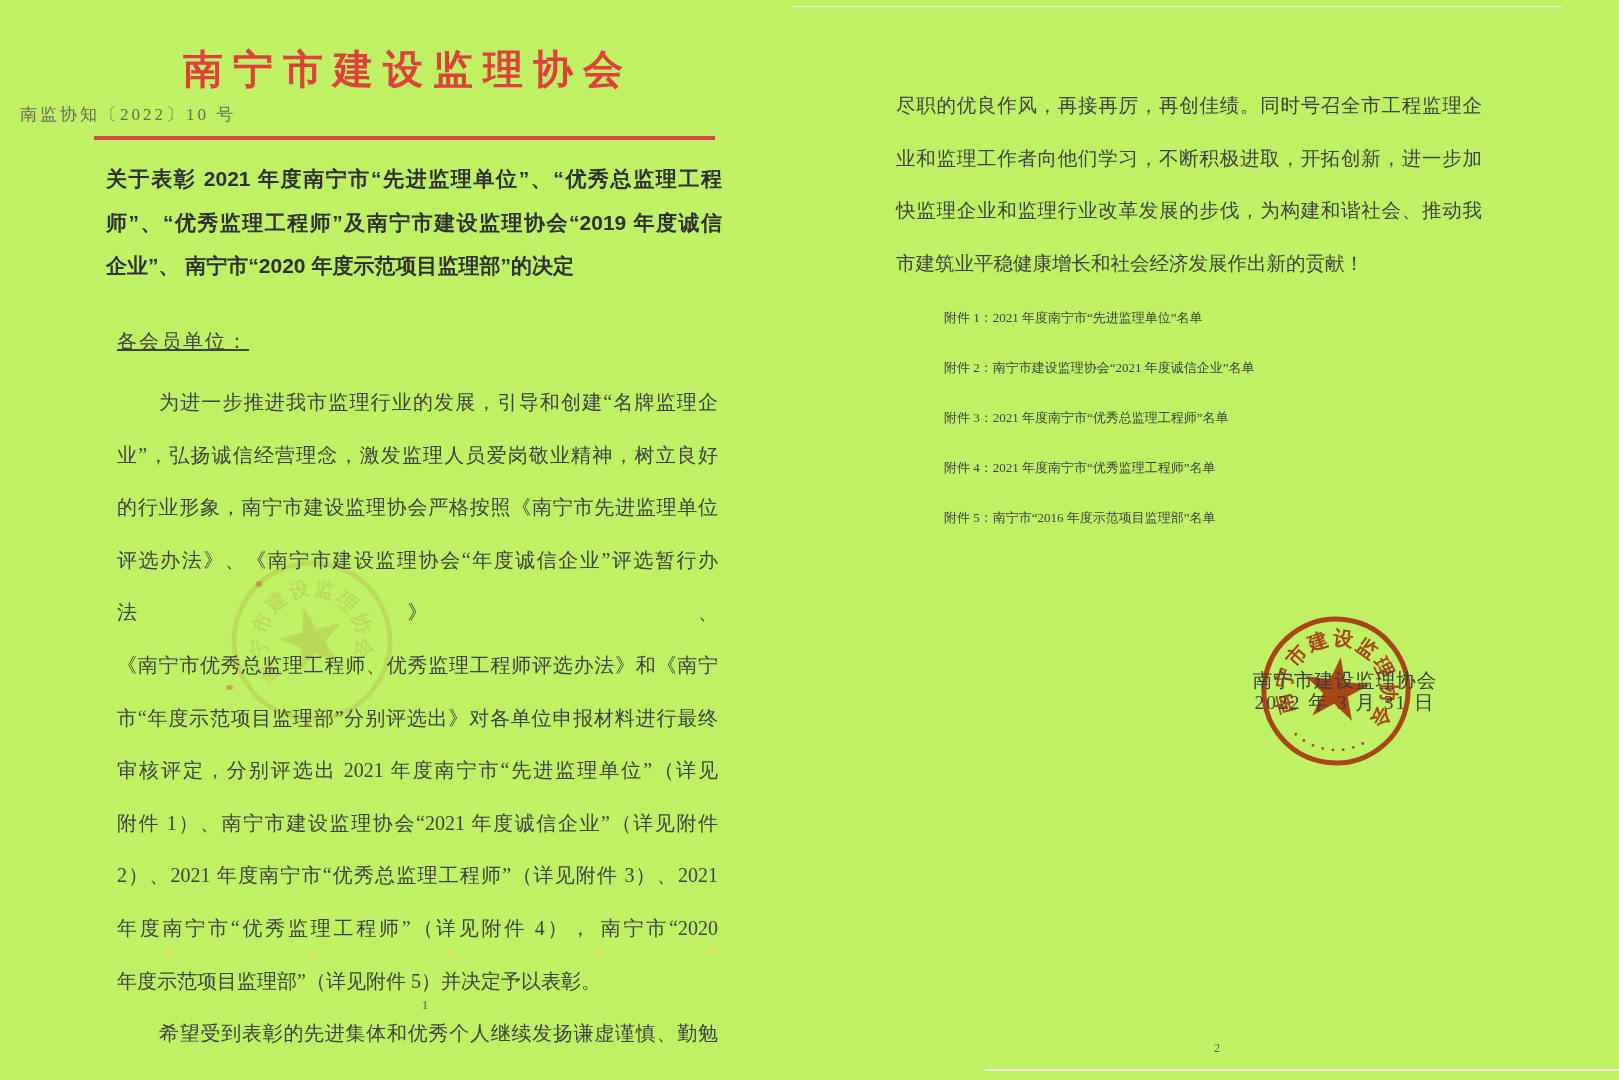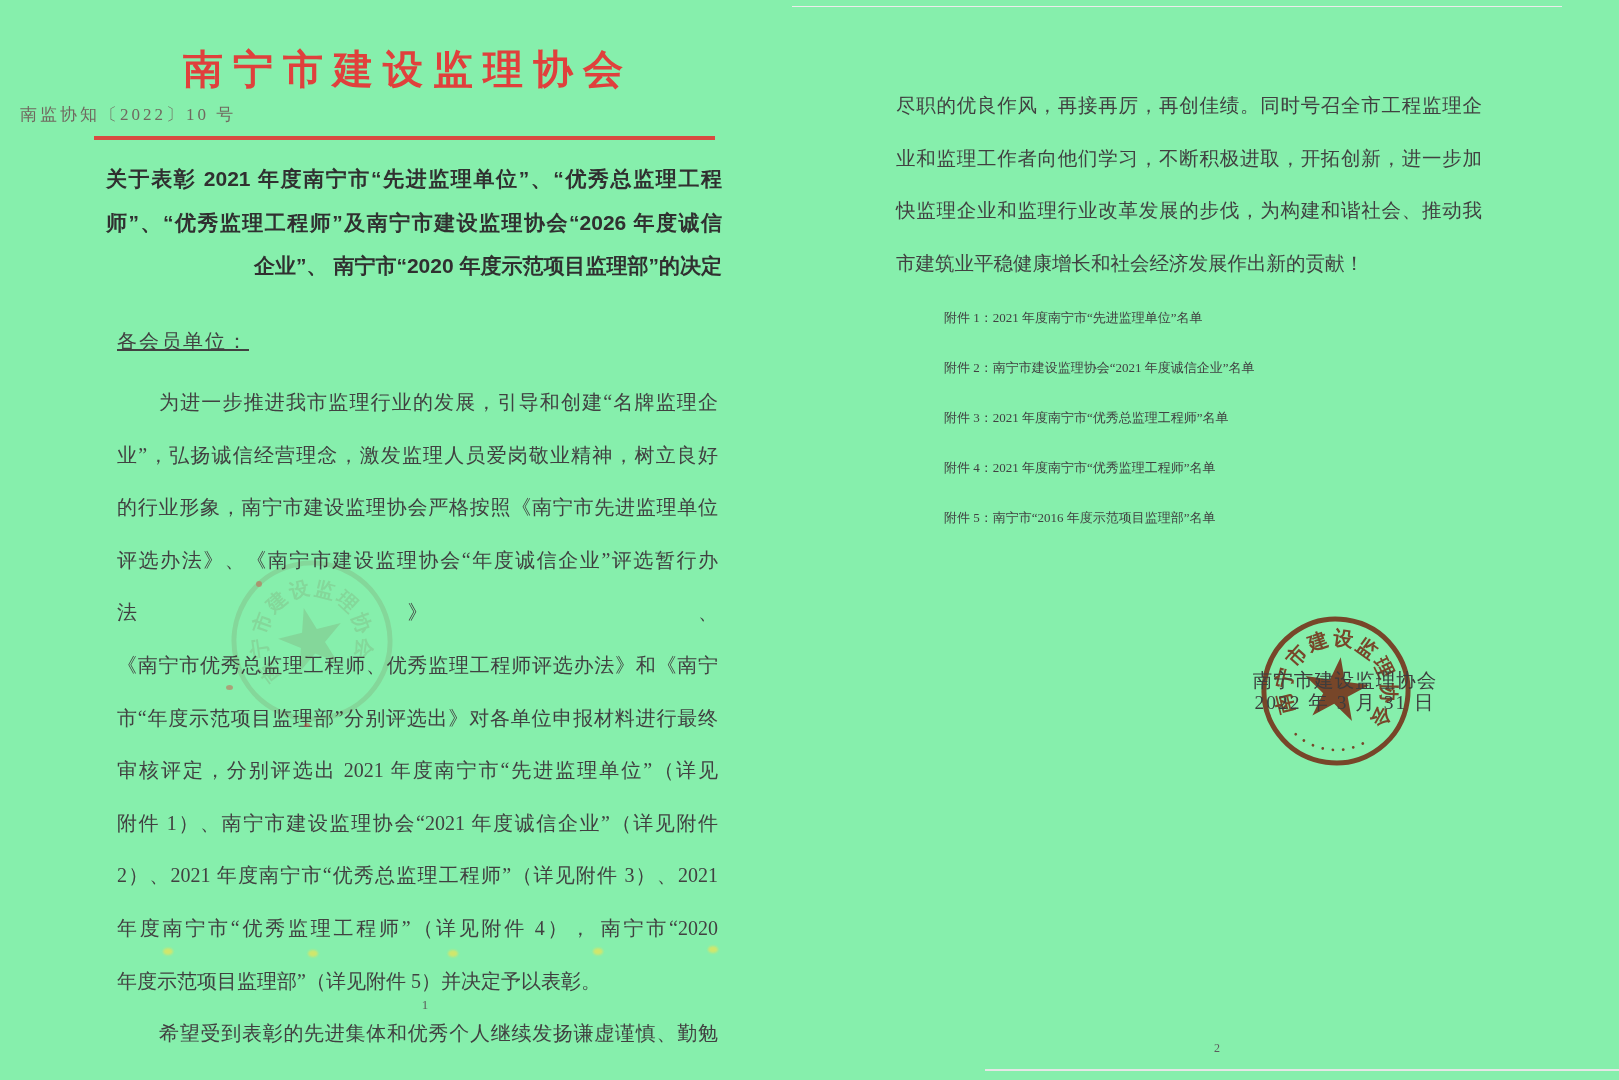--- a/index.html
+++ b/index.html
@@ -1,31 +1,31 @@
 <!DOCTYPE html>
 <html><head>
 <meta charset="utf-8">
 <style>
   html,body{margin:0;padding:0;background:#ffffff;}
-  .canvas{position:relative;width:1619px;height:1080px;background:#86efac;overflow:hidden;
+  .canvas{position:relative;width:1619px;height:1080px;background:#bef264;overflow:hidden;
           font-family:"Liberation Serif",serif;color:#414141;}
   .abs{position:absolute;}
   
   .org-header{left:20px;top:42px;width:776px;text-align:center;
               font-family:"Liberation Sans",sans-serif;font-weight:bold;
               font-size:40px;letter-spacing:10px;color:#e0403c;white-space:nowrap;}
   .doc-number{left:20px;top:103px;width:776px;text-align:left;
               font-size:17px;letter-spacing:3px;color:#70685f;}
   .red-rule{left:94px;top:136px;width:621px;height:4px;background:#d84a41;}
   
   .doc-title{left:106px;top:157px;width:616px;line-height:43.5px;
              font-family:"Liberation Sans",sans-serif;font-weight:bold;
              font-size:21px;color:#303030;}
   .doc-title .jline{text-align:justify;text-align-last:justify;}
-  .doc-title .cline{text-align:right;}
+  .doc-title .cline{text-align:left;}
   
   .salutation{left:117px;top:328px;font-size:20px;letter-spacing:2px;text-decoration:underline;}
   .left-body{left:117px;top:376px;width:601px;line-height:52.6px;font-size:20px;}
   .right-body{left:896px;top:80px;width:586px;line-height:52.6px;font-size:19.5px;}
   .bline{text-align:justify;text-align-last:justify;box-sizing:border-box;width:100%;}
   .bline.endline{text-align-last:left;font-family:Liberation Serif, serif;}
   .bline.indent{padding-left:42px;}
   .attachments{left:944px;top:293px;width:600px;line-height:50px;font-size:13px;}
   .attachments .aline{white-space:nowrap;}
   
@@ -52,21 +52,21 @@
 
 <div class="canvas">
 
   <section>
     <div class="abs org-header">南宁市建设监理协会</div>
     <div class="abs doc-number">南监协知〔2022〕10 号</div>
     <div class="abs red-rule"></div>
 
     <div class="abs doc-title">
       <div class="jline">关于表彰 2021 年度南宁市“先进监理单位”、“优秀总监理工程</div>
-      <div class="jline">师”、“优秀监理工程师”及南宁市建设监理协会“2026 年度诚信</div>
+      <div class="jline">师”、“优秀监理工程师”及南宁市建设监理协会“2019 年度诚信</div>
       <div class="cline">企业”、 南宁市“2020 年度示范项目监理部”的决定</div>
     </div>
 
     <div class="abs salutation">各会员单位：</div>
 
     <div class="abs left-body">
       <div class="bline indent">为进一步推进我市监理行业的发展，引导和创建“名牌监理企</div>
       <div class="bline">业”，弘扬诚信经营理念，激发监理人员爱岗敬业精神，树立良好</div>
       <div class="bline">的行业形象，南宁市建设监理协会严格按照《南宁市先进监理单位</div>
       <div class="bline">评选办法》、《南宁市建设监理协会“年度诚信企业”评选暂行办法》、</div>

